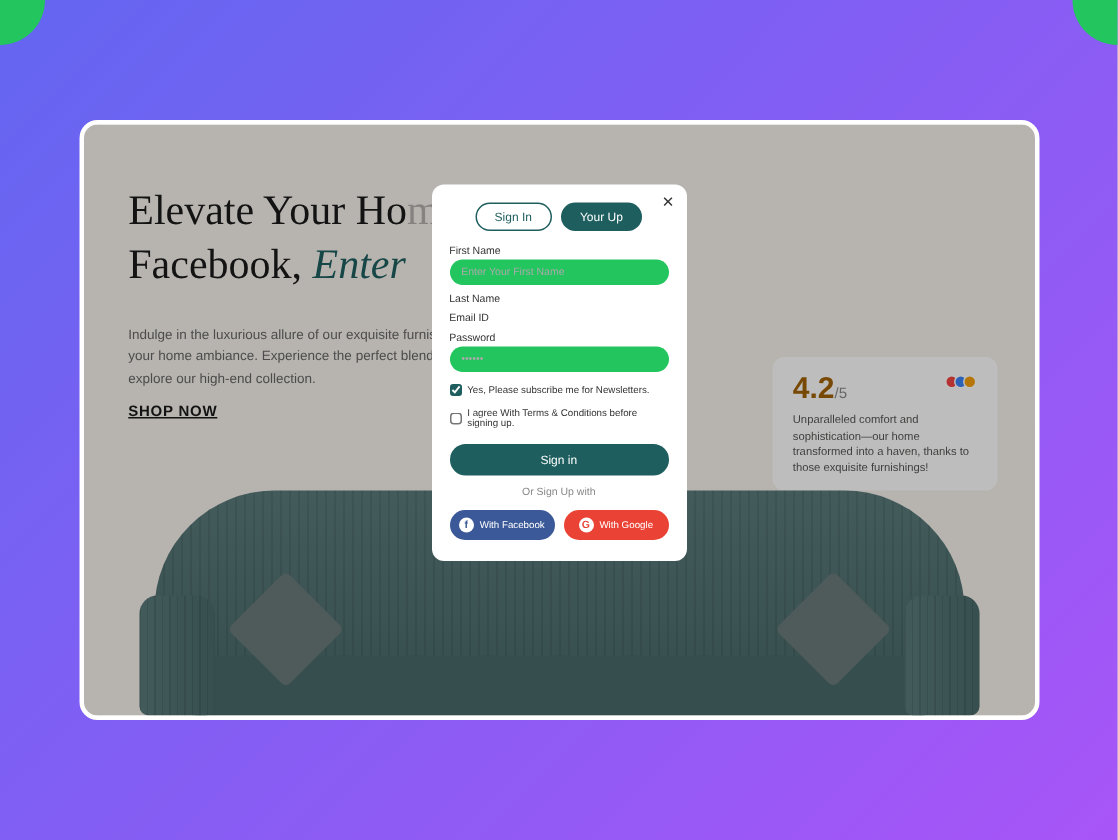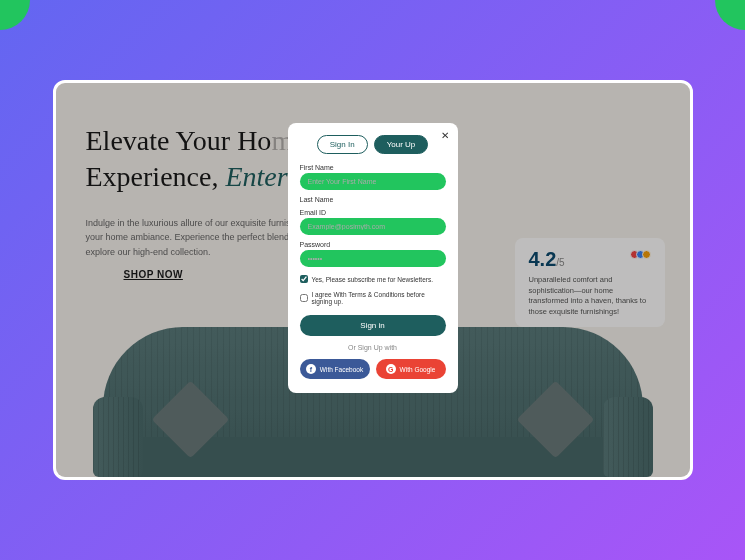--- a/index.html
+++ b/index.html
@@ -64,37 +64,36 @@
     }
     
     .shop-now {
       display: inline-block;
       font-size: 10px;
       font-weight: 700;
       color: #1a1a1a;
       text-decoration: underline;
       margin-top: 10px;
       letter-spacing: 0.5px;
-      margin-left: 38px;
     }
     
     .rating-card {
       position: absolute;
       right: 25px;
       top: 155px;
       background: rgba(255,255,255,0.85);
       border-radius: 8px;
       padding: 10px 14px;
       width: 150px;
     }
     
     .rating-score {
       font-size: 20px;
       font-weight: 600;
-      color: #0c4a6e;
+      color: #a16207;
       text-align: right;
     }
     .rating-max { font-size: 10px; color: #888; }
     
     .rating-dots {
       display: flex;
       gap: -2px;
       position: absolute;
       top: 12px;
       right: 14px;
@@ -321,21 +320,21 @@
     .social-btn.fb .ico { color: #3b5998; }
     .social-btn.gg .ico { color: #ea4335; }
   </style>
 </head>
 <body>
 
 <div class="screenshot-frame">
   <div class="hero-section">
     <h1 class="hero-title">
       <span>Elevate Your Ho</span><span style="opacity:0.3">m</span><span>e with</span><br>
-      <span>Experience, </span><span class="script">Enter</span>
+      <span>Facebook, </span><span class="script">Enter</span>
     </h1>
     <p class="hero-description">Indulge in the luxurious allure of our exquisite furnishings, and elevate your home ambiance. Experience the perfect blend in style as you explore our high-end collection.</p>
     <a class="shop-now">SHOP NOW</a>
     
     <div class="rating-card">
       <div>
         <span class="rating-score">4.2</span><span class="rating-max">/5</span>
       </div>
       <div class="rating-dots">
         <span></span>
@@ -363,21 +362,20 @@
         <div class="tab inactive">Sign In</div>
         <div class="tab active">Your Up</div>
       </div>
       
       <label class="form-label">First Name</label>
       <input class="form-input" placeholder="Enter Your First Name" style="">
       
       <label class="form-label">Last Name</label>
       
       <label class="form-label">Email ID</label>
-      <input class="form-input" placeholder="Example@posimyth.com" style="">
       
       <label class="form-label">Password</label>
       <input class="form-input" type="password" placeholder="••••••" style="">
       
       <div class="checkbox-row">
         <input type="checkbox" checked="" style="">
         <label>Yes, Please subscribe me for Newsletters.</label>
       </div>
       <div class="checkbox-row">
         <input type="checkbox" style="">

